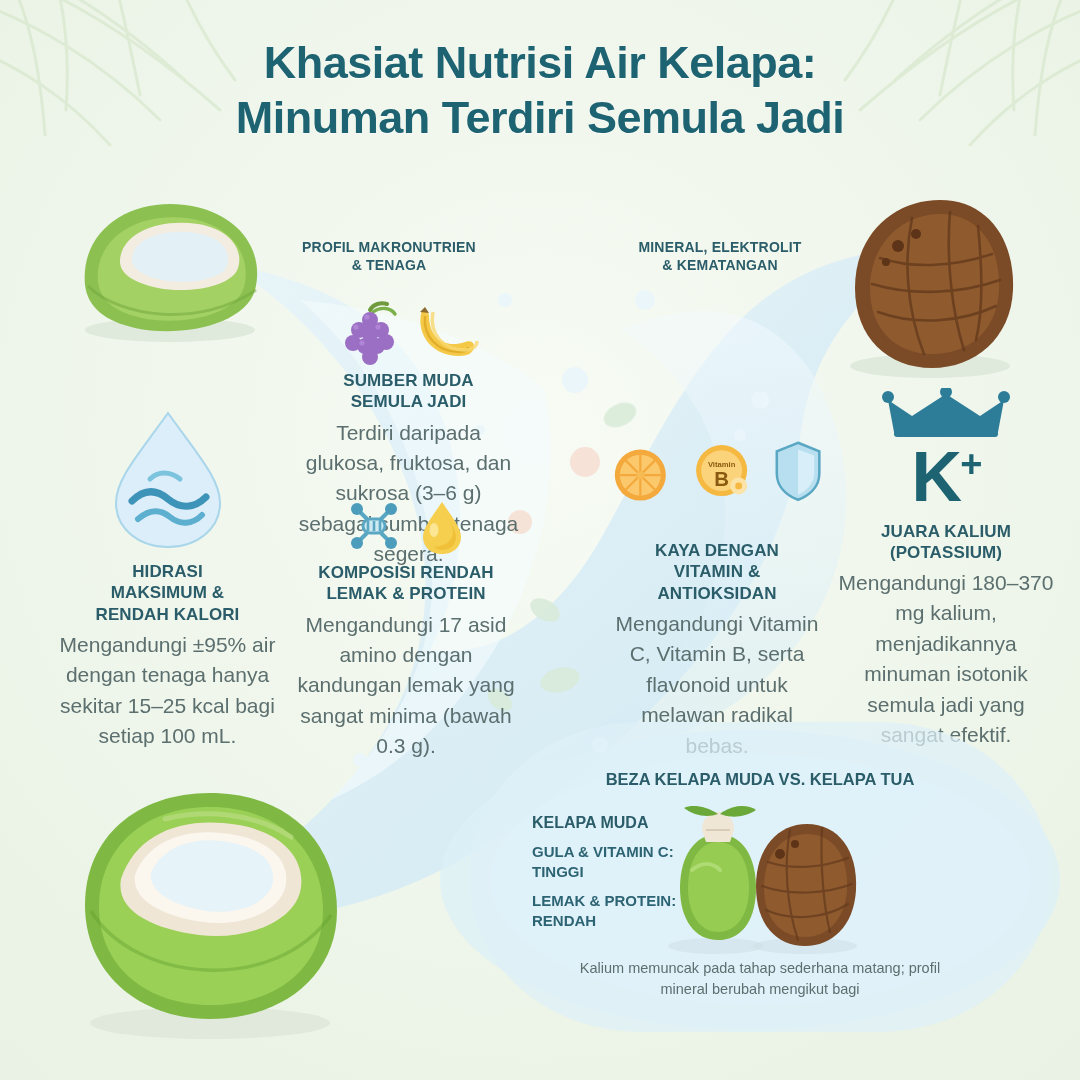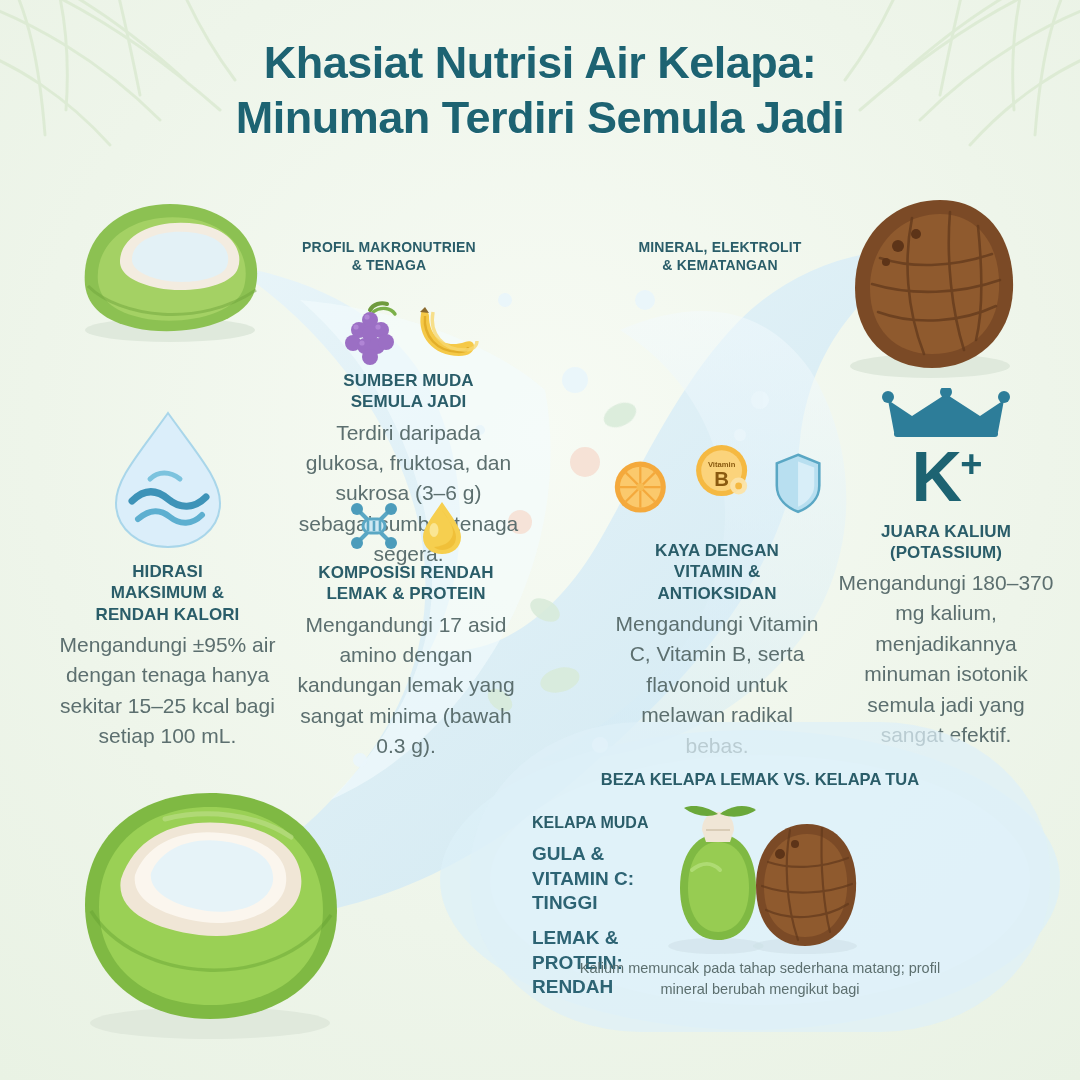--- a/index.html
+++ b/index.html
@@ -73,21 +73,21 @@
   }
   #compare .panel-inner { position: relative; width: 100%; height: 100%; }
   .cmp-head {
     position: absolute; top: 48px; left: 0; width: 100%;
     text-align: center; font-size: 16.5px; font-weight: bold; color: #2a5d69;
   }
   .cmp-col { position: absolute; top: 92px; }
   .cmp-col.left { left: 62px; width: 150px; }
   .cmp-col.right { right: 30px; width: 150px; }
   .cmp-col h4 { font-size: 16px; font-weight: bold; color: #2a5d69; margin-bottom: 10px; }
-  .cmp-col .kv { font-size: 19px; font-weight: bold; color: #2d6474; line-height: 1.3; margin-bottom: 10px; }
+  .cmp-col .kv { font-size: 15px; font-weight: bold; color: #2d6474; line-height: 1.3; margin-bottom: 10px; }
   .cmp-note {
     position: absolute; bottom: 32px; left: 90px; width: 400px;
     text-align: center; font-size: 14.5px; color: #5c6f6f; line-height: 1.45;
   }
   .cmp-icons { position: absolute; top: 78px; left: 50%; transform: translateX(-50%); }
 
   
   .kplus { font-size: 70px; font-weight: bold; color: #1d6372; line-height: .95; letter-spacing: -2px; }
   .kplus sup { font-size: 38px; vertical-align: super; }
 </style>
@@ -289,21 +289,21 @@
       <path d="M40 114 C 52 104 62 104 72 112 C 82 120 94 120 104 110" fill="none" stroke="#5dafd0" stroke-width="6" stroke-linecap="round"></path>
       <path d="M52 74 C 60 66 72 66 82 74" fill="none" stroke="#7cc3de" stroke-width="5" stroke-linecap="round"></path>
     </svg>
     <div class="item-title" style="margin-top:2px;">HIDRASI</div>
     <div class="item-title">MAKSIMUM &amp;</div>
     <div class="item-title">RENDAH KALORI</div>
     <div class="item-body">Mengandungi ±95% air dengan tenaga hanya sekitar 15–25 kcal bagi setiap 100 mL.</div>
   </div>
 
   <div class="block c" style="left:608px; top:430px; width:218px;">
-    <div class="icon-row" style="gap:18px; align-items:center;">
+    <div class="icon-row" style="gap:18px; align-items:flex-start;">
       <svg width="76" height="80" viewBox="0 0 76 80">
         <circle cx="38" cy="46" r="30" fill="#f4a93c"></circle>
         <circle cx="38" cy="46" r="24" fill="#fbc96c"></circle>
         <g stroke="#f4a93c" stroke-width="2.6">
           <line x1="38" y1="22" x2="38" y2="70"></line>
           <line x1="14" y1="46" x2="62" y2="46"></line>
           <line x1="21" y1="29" x2="55" y2="63"></line>
           <line x1="55" y1="29" x2="21" y2="63"></line>
         </g>
         <circle cx="38" cy="46" r="4.5" fill="#f6bb52"></circle>
@@ -350,21 +350,21 @@
     <path d="M66 104 C 80 62 120 44 168 48 C 222 52 250 80 246 112 C 242 146 192 166 144 160 C 98 154 60 136 66 104 Z" fill="#f0e6d6"></path>
     <path d="M80 100 C 92 68 126 54 166 58 C 210 62 234 82 231 108 C 228 136 188 152 148 147 C 110 142 76 126 80 100 Z" fill="#fbf6ee"></path>
     <path d="M96 98 C 106 74 134 62 166 66 C 202 70 220 86 218 106 C 215 128 184 140 152 136 C 122 132 93 118 96 98 Z" fill="#e6f3f8"></path>
     <path d="M36 136 C 80 208 220 220 276 140" fill="none" stroke="#66a233" stroke-width="3.5" opacity=".45"></path>
     <path d="M110 44 C 150 34 200 38 236 62" fill="none" stroke="#bfe08c" stroke-width="5" opacity=".6" stroke-linecap="round"></path>
   </svg>
 
   <div id="compare">
     <div class="panel-bg"></div>
     <div class="panel-inner">
-      <div class="cmp-head">BEZA KELAPA LEMAK VS. KELAPA TUA</div>
+      <div class="cmp-head">BEZA KELAPA MUDA VS. KELAPA TUA</div>
 
       <div class="cmp-col left">
         <h4>KELAPA MUDA</h4>
         <div class="kv">GULA &amp; VITAMIN C: TINGGI</div>
         <div class="kv">LEMAK &amp; PROTEIN: RENDAH</div>
       </div>
 
 
       <div class="cmp-icons">
         <svg width="220" height="160" viewBox="0 0 220 160">

